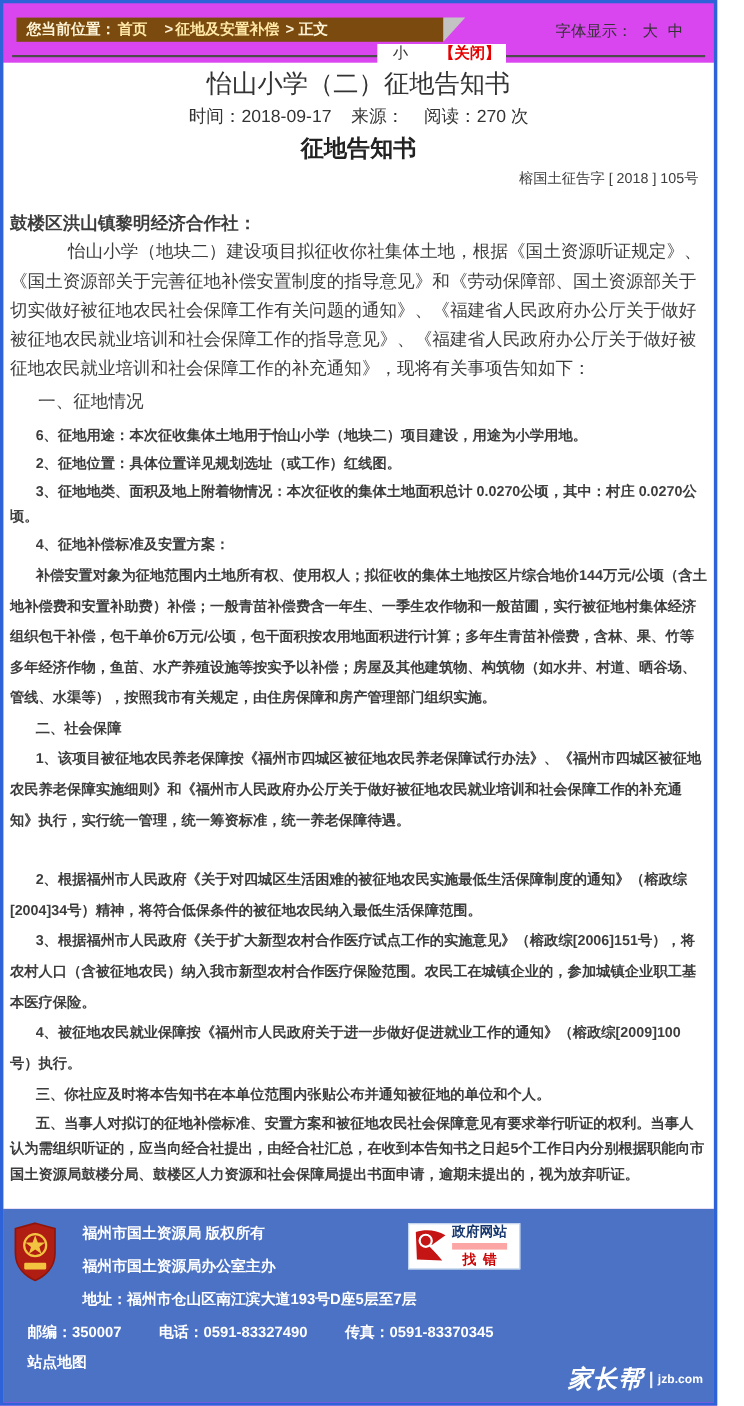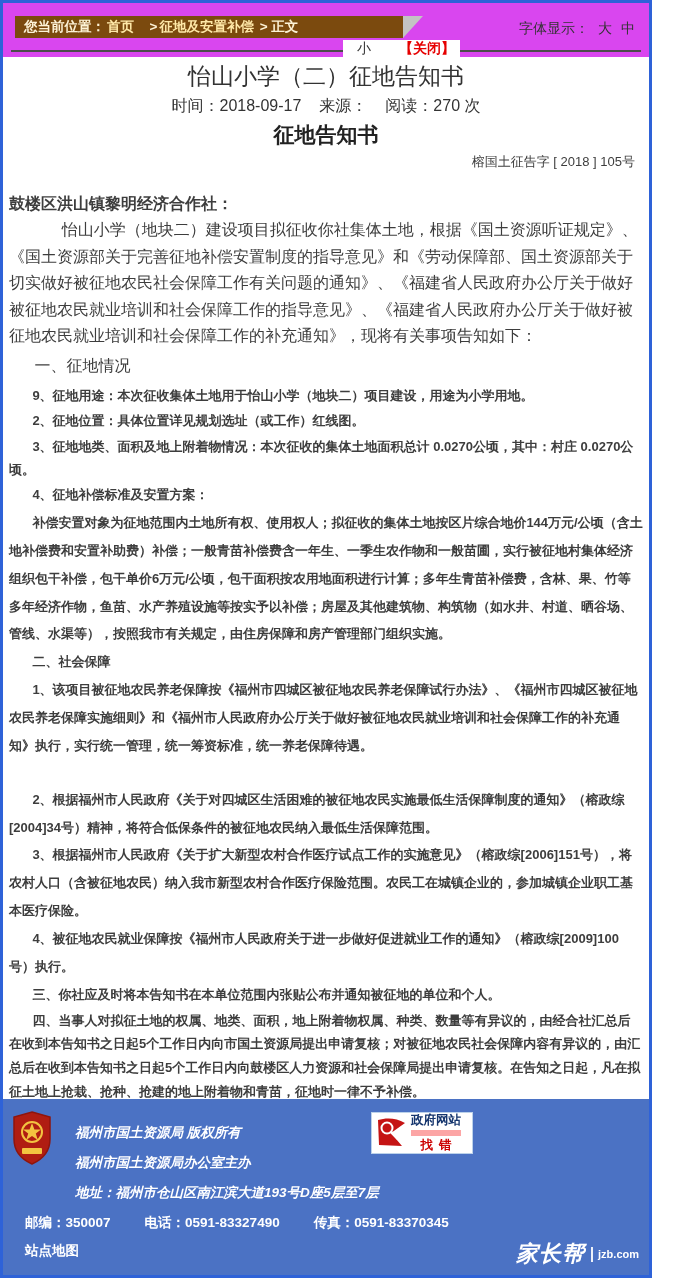--- a/index.html
+++ b/index.html
@@ -8,21 +8,21 @@
         background:#d946ef;display:flex;flex-direction:column;overflow:hidden;position:relative;}
 
   
   .hdr{position:relative;height:54px;flex-shrink:0;}
   .crumb-row{position:absolute;left:12px;top:13px;display:flex;}
   .crumb{height:22px;line-height:22px;background:#7b4a0e;color:#fdf3d6;
          font-size:13.5px;font-weight:bold;padding:0 6px 0 9px;white-space:nowrap;
          box-sizing:border-box;width:388px;}
   .crumb-link{color:#ffe9a8;margin:0 2px;cursor:pointer;}
   .crumb-tail{width:0;height:0;border-top:22px solid #c3c3c3;border-right:20px solid transparent;}
-  .font-ctrl{position:absolute;right:14px;top:17px;font-size:14px;color:#333;}
+  .font-ctrl{position:absolute;right:28px;top:17px;font-size:14px;color:#333;}
   .fc-btn{margin-left:9px;cursor:pointer;}
   .font-ctrl2{position:absolute;left:340px;top:37px;z-index:2;background:#fff;
               font-size:14px;color:#333;padding:0 5px;}
   .close-btn{color:#e60000;font-weight:bold;margin-left:28px;cursor:pointer;}
   .hdr-sep{position:absolute;left:8px;right:8px;top:47px;height:2px;background:#4c4c4c;}
 
   
   .content{flex:1 1 auto;overflow:hidden;padding:0 6px;background:#fff;}
   .art-title{text-align:center;font-size:23px;color:#333;font-weight:400;margin:4px 0 4px;}
   .art-meta{text-align:center;font-size:16px;color:#333;margin:2px 0 4px;}
@@ -37,21 +37,21 @@
   .p-sec{text-indent:1.6em;margin:4px 0 4px;}
   .p-sm{font-size:13px;font-weight:bold;color:#3d3d3d;margin:0;text-indent:1.8em;}
   .lh-item{line-height:1.8;margin:2px 0;}
   .lh-loose{line-height:2.15;}
   .lh-med{line-height:1.82;margin:2px 0;}
   .gap-after{margin-bottom:26px;}
 
   
   .footer{height:176px;background:#4b72c4;flex-shrink:0;position:relative;color:#fff;}
   .f-shield{position:absolute;left:8px;top:12px;}
-  .f-info{padding:25px 0 0 72px;font-style:italic;}
+  .f-info{padding:13px 0 0 72px;}
   .f-info p{font-size:13.5px;font-weight:bold;margin:0 0 12px;}
   .f-meta{padding-left:22px;}
   .f-meta p{font-size:13.5px;font-weight:bold;margin:0 0 10px;}
   .f-meta .gap{margin-right:34px;}
   .sitemap{cursor:pointer;}
   .f-badge{position:absolute;left:368px;top:13px;width:102px;height:42px;background:#fff;
            border:1px solid #bcd2ea;box-sizing:border-box;display:flex;align-items:center;
            padding:2px 4px;cursor:pointer;}
   .fb-text{display:flex;flex-direction:column;align-items:center;margin-left:3px;}
   .fb-l1{color:#16366e;font-weight:bold;font-size:12.5px;border-bottom:6px solid #fca5a5;
@@ -87,32 +87,31 @@
     <h1 class="art-title">怡山小学（二）征地告知书</h1>
     <div class="art-meta">
       <span>时间：2018-09-17</span><span>来源：</span><span>阅读：270 次</span>
     </div>
     <h2 class="doc-title">征地告知书</h2>
     <div class="doc-number">榕国土征告字 [ 2018 ] 105号</div>
 
     <p class="p-big p-salute">鼓楼区洪山镇黎明经济合作社：</p>
     <p class="p-big p-intro">怡山小学（地块二）建设项目拟征收你社集体土地，根据《国土资源听证规定》、《国土资源部关于完善征地补偿安置制度的指导意见》和《劳动保障部、国土资源部关于切实做好被征地农民社会保障工作有关问题的通知》、《福建省人民政府办公厅关于做好被征地农民就业培训和社会保障工作的指导意见》、《福建省人民政府办公厅关于做好被征地农民就业培训和社会保障工作的补充通知》，现将有关事项告知如下：</p>
     <p class="p-big p-sec">一、征地情况</p>
-    <p class="p-sm lh-item">9、征地用途：本次征收集体土地用于怡山小学（地块二）项目建设，用途为小学用地。</p>
+    <p class="p-sm lh-item">6、征地用途：本次征收集体土地用于怡山小学（地块二）项目建设，用途为小学用地。</p>
     <p class="p-sm lh-item">2、征地位置：具体位置详见规划选址（或工作）红线图。</p>
     <p class="p-sm lh-item">3、征地地类、面积及地上附着物情况：本次征收的集体土地面积总计 0.0270公顷，其中：村庄 0.0270公顷。</p>
     <p class="p-sm lh-item">4、征地补偿标准及安置方案：</p>
     <p class="p-sm lh-loose">补偿安置对象为征地范围内土地所有权、使用权人；拟征收的集体土地按区片综合地价144万元/公顷（含土地补偿费和安置补助费）补偿；一般青苗补偿费含一年生、一季生农作物和一般苗圃，实行被征地村集体经济组织包干补偿，包干单价6万元/公顷，包干面积按农用地面积进行计算；多年生青苗补偿费，含林、果、竹等多年经济作物，鱼苗、水产养殖设施等按实予以补偿；房屋及其他建筑物、构筑物（如水井、村道、晒谷场、管线、水渠等），按照我市有关规定，由住房保障和房产管理部门组织实施。</p>
     <p class="p-sm lh-item">二、社会保障</p>
     <p class="p-sm lh-loose gap-after">1、该项目被征地农民养老保障按《福州市四城区被征地农民养老保障试行办法》、《福州市四城区被征地农民养老保障实施细则》和《福州市人民政府办公厅关于做好被征地农民就业培训和社会保障工作的补充通知》执行，实行统一管理，统一筹资标准，统一养老保障待遇。</p>
     <p class="p-sm lh-loose">2、根据福州市人民政府《关于对四城区生活困难的被征地农民实施最低生活保障制度的通知》（榕政综[2004]34号）精神，将符合低保条件的被征地农民纳入最低生活保障范围。</p>
     <p class="p-sm lh-loose">3、根据福州市人民政府《关于扩大新型农村合作医疗试点工作的实施意见》（榕政综[2006]151号），将农村人口（含被征地农民）纳入我市新型农村合作医疗保险范围。农民工在城镇企业的，参加城镇企业职工基本医疗保险。</p>
     <p class="p-sm lh-loose">4、被征地农民就业保障按《福州市人民政府关于进一步做好促进就业工作的通知》（榕政综[2009]100号）执行。</p>
     <p class="p-sm lh-med">三、你社应及时将本告知书在本单位范围内张贴公布并通知被征地的单位和个人。</p>
-    <p class="p-sm lh-med">四、当事人对拟征土地的权属、地类、面积，地上附着物权属、种类、数量等有异议的，由经合社汇总后在收到本告知书之日起5个工作日内向市国土资源局提出申请复核；对被征地农民社会保障内容有异议的，由汇总后在收到本告知书之日起5个工作日内向鼓楼区人力资源和社会保障局提出申请复核。在告知之日起，凡在拟征土地上抢栽、抢种、抢建的地上附着物和青苗，征地时一律不予补偿。</p>
     <p class="p-sm lh-med">五、当事人对拟订的征地补偿标准、安置方案和被征地农民社会保障意见有要求举行听证的权利。当事人认为需组织听证的，应当向经合社提出，由经合社汇总，在收到本告知书之日起5个工作日内分别根据职能向市国土资源局鼓楼分局、鼓楼区人力资源和社会保障局提出书面申请，逾期未提出的，视为放弃听证。</p>
 
   </div>
 
   <div class="footer">
     <svg class="f-shield" width="42" height="54" viewBox="0 0 42 54">
       <path d="M21 1 L39 6 V28 C39 41 30 49 21 53 C12 49 3 41 3 28 V6 Z" fill="#b01d12" stroke="#8f150c" stroke-width="1.5"></path>
       <circle cx="21" cy="21" r="10" fill="none" stroke="#f3c440" stroke-width="2"></circle>
       <path d="M21 12 L23.4 18.5 L30 18.5 L24.8 22.6 L26.8 29 L21 25 L15.2 29 L17.2 22.6 L12 18.5 L18.6 18.5 Z" fill="#f3c440"></path>
       <rect x="11" y="37" width="20" height="6" rx="1" fill="#f3c440"></rect>

